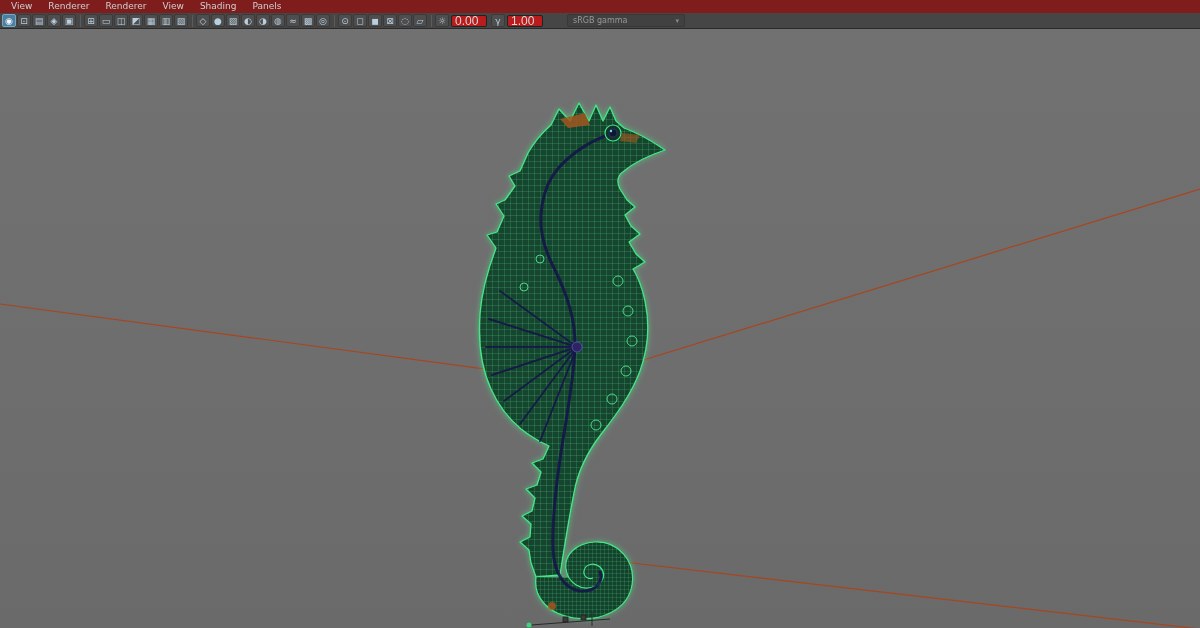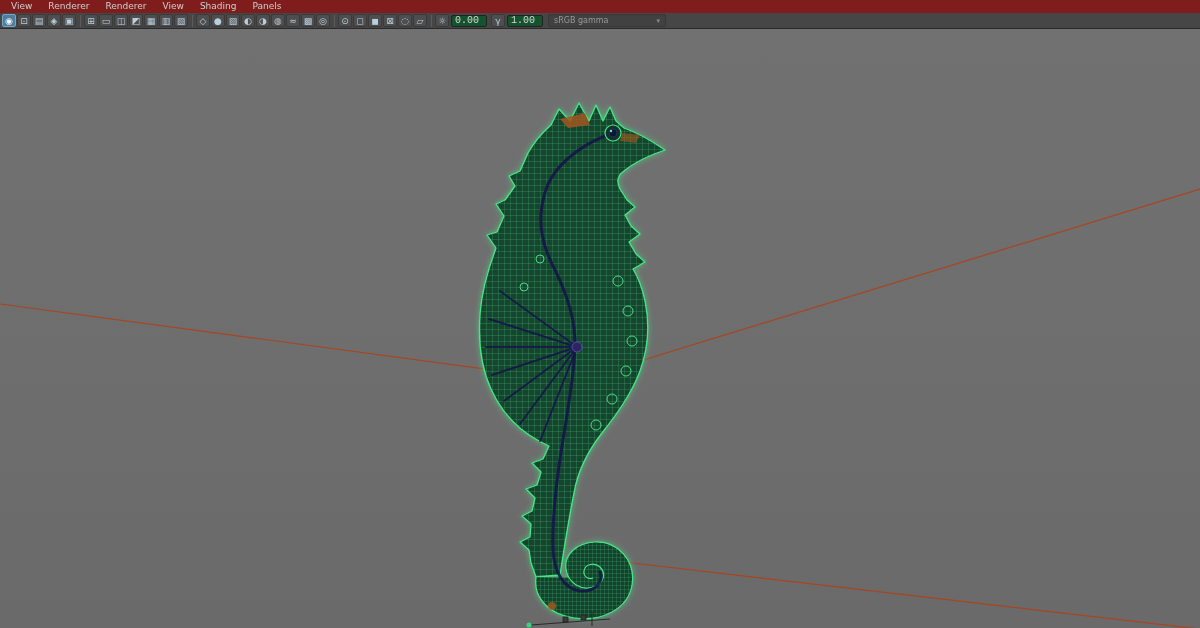--- a/index.html
+++ b/index.html
@@ -9,24 +9,24 @@
   
   .menubar{height:13px;background:#7f1d1d;display:flex;align-items:center;padding:0 3px}
   .menu-item{font-size:9px;color:#cfcfcf;padding:0 8px;line-height:13px;cursor:default;white-space:nowrap}
 
   
   .iconbar{height:16px;background:#464646;display:flex;align-items:center;padding:0 2px;border-bottom:1px solid #2a2a2a}
   .tbicon{display:inline-block;width:14px;height:13px;font-size:9px;line-height:12px;text-align:center;
           color:#b9cfdf;background:#4e4e4e;border:1px solid #3a3a3a;border-radius:2px;margin-right:1px;cursor:default;overflow:hidden}
   .tbicon.active{background:#4f7d9e;border-color:#74a6c6;color:#eef6fc}
   .divider{display:inline-block;width:1px;height:12px;background:#5b5b5b;margin:0 3px}
-  .numfield{width:36px;height:12px;background:#14532d;color:#d8d8d8;font-size:10px;line-height:10px;
-            border:1px solid #222;border-radius:2px;padding:0 3px;margin:0 4px 0 1px;font-family:Liberation Mono, monospace}
+  .numfield{width:36px;height:12px;background:#b91c1c;color:#d8d8d8;font-size:12px;line-height:10px;
+            border:1px solid #222;border-radius:2px;padding:0 3px;margin:0 4px 0 1px;font-family:Liberation Sans, sans-serif}
   .vt-dropdown{display:flex;align-items:center;justify-content:space-between;height:13px;min-width:118px;
-               background:#414141;border:1px solid #383838;border-radius:2px;padding:0 5px;margin-left:1px}
+               background:#414141;border:1px solid #383838;border-radius:2px;padding:0 5px;margin-left:20px}
   .vt-text{font-size:8px;color:#989898}
   .vt-arrow{font-size:7px;color:#8a8a8a;margin-left:6px}
 
   
   .viewport{position:relative;width:1200px;height:599px;
             background:linear-gradient(180deg,#717171 0%,#6e6e6e 55%,#6a6a6a 100%)}
   .viewport svg{position:absolute;left:0;top:0}
   .model-glow{filter:drop-shadow(0 0 3px rgba(70,240,140,.55))}
 </style>
 </head>

